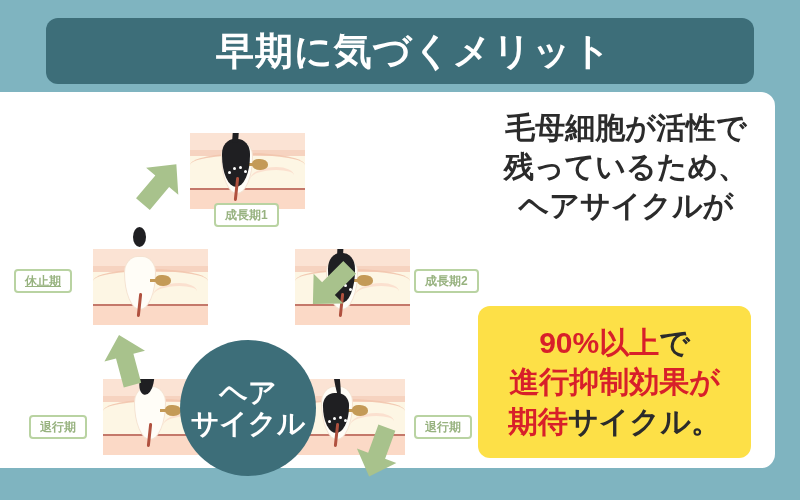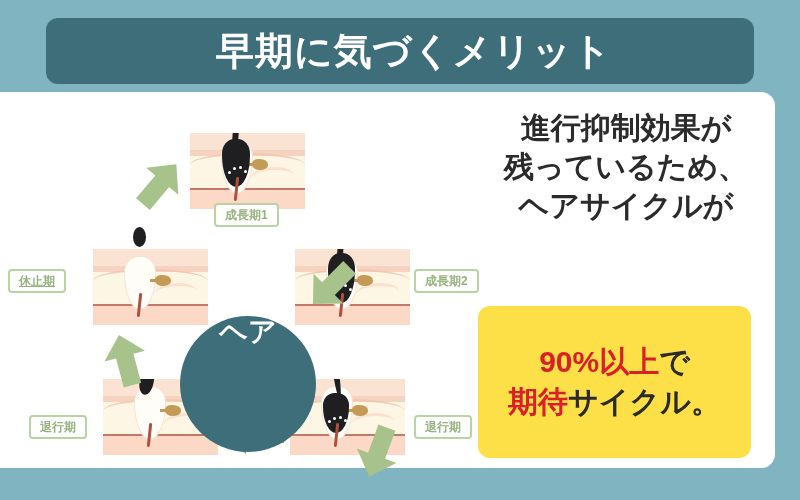--- a/index.html
+++ b/index.html
@@ -25,23 +25,23 @@
   
   .card{
     position:absolute;left:0px;top:92px;width:775px;height:376px;
     background:#ffffff;border-radius:0 14px 14px 0;
   }
 
   
   .cycle{position:absolute;left:0px;top:92px;width:470px;height:376px;}
 
   .center-circle{
-    position:absolute;left:180px;top:224px;width:136px;height:136px;
+    position:absolute;left:180px;top:248px;width:136px;height:136px;
     background:#3d6e79;border-radius:50%;
-    display:flex;align-items:flex-start;justify-content:center;
+    display:flex;flex-direction:column;align-items:center;justify-content:center;
     z-index:6;
   }
   .center-circle .l1{color:#fff;font-size:28px;font-weight:bold;line-height:1.12;}
   .center-circle .l2{color:#fff;font-size:28px;font-weight:bold;line-height:1.12;}
 
   
   .stage{position:absolute;z-index:3;}
   .skin{
     position:relative;width:115px;height:76px;overflow:hidden;
     background:#fdf8e6;
@@ -121,20 +121,21 @@
   <div class="header">
     <div class="header-title">早期に気づくメリット</div>
   </div>
 
   <div class="card"></div>
 
   <div class="cycle">
 
     <div class="center-circle">
       <span class="l1">ヘア</span>
+      <span class="l2">サイクル</span>
     </div>
 
     <div class="stage" style="left:190px;top:41px;">
       <div class="skin">
         <div class="epi"></div>
         <div class="epi2"></div>
         <div class="derm"></div>
         <div class="sub"></div>
         <div class="vesselline"></div>
         <div class="wave"></div>
@@ -232,21 +233,21 @@
         <div class="vesselline"></div>
         <div class="wave"></div>
         <div class="sac"></div>
         <div class="arrector"></div>
         <div class="gland-duct"></div>
         <div class="gland"></div>
         <div class="papilla"></div>
       </div>
       <div class="shaft" style="left:40px;top:-22px;width:13px;height:20px;background:#1f1f22;border-radius:50%;"></div>
     </div>
-    <div class="chip" style="left:8px;top:177px;text-decoration:underline;">休止期</div>
+    <div class="chip" style="left:14px;top:177px;text-decoration:underline;">休止期</div>
 
     <div class="arrow" style="left:301px;top:162px;">
       <svg width="62" height="62" viewBox="0 0 62 62">
         <g transform="rotate(45 31 31)">
           <path d="M22 6 H40 V36 H52 L31 58 L10 36 H22 Z" fill="#a8c28c"></path>
         </g>
       </svg>
     </div>
 
     <div class="arrow" style="left:352px;top:330px;">
@@ -275,27 +276,28 @@
       <svg width="62" height="62" viewBox="0 0 62 62">
         <g transform="rotate(40 31 31)">
           <path d="M22 56 H40 V26 H52 L31 4 L10 26 H22 Z" fill="#a8c28c"></path>
         </g>
       </svg>
     </div>
 
   </div>
 
   <div class="copy">
-    <div class="line">進行抑制効果が</div>
+    <div class="line">毛母細胞が活性で</div>
     <div class="line">残っているため、</div>
     <div class="line">ヘアサイクルが</div>
   </div>
 
   <div class="callout">
     <div class="cline">
       <span>90%以上</span><span class="blk">で</span>
     </div>
+    <div class="cline">進行抑制効果が</div>
     <div class="cline">
       <span>期待</span><span class="blk">サイクル。</span>
     </div>
   </div>
 
 </div>
 
 </body></html>

